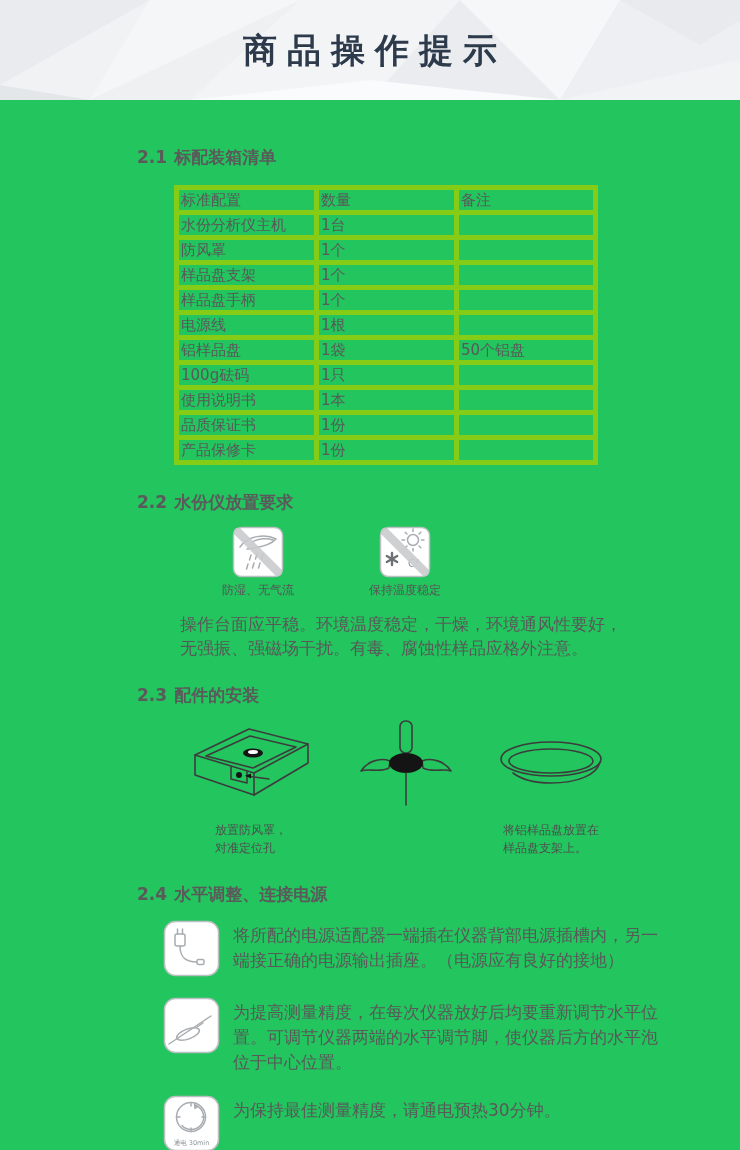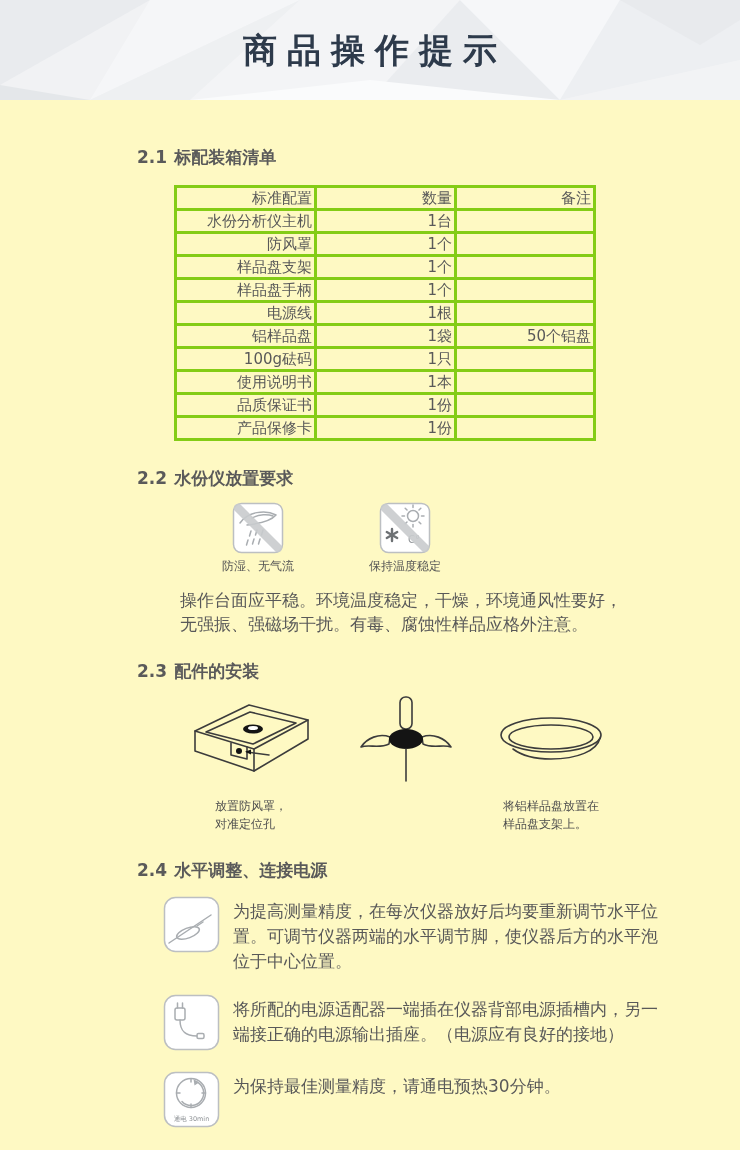--- a/index.html
+++ b/index.html
@@ -1,18 +1,18 @@
 <!DOCTYPE html>
 <html><head>
 <meta charset="utf-8">
 <style>
   html,body{margin:0;padding:0;background:#fff;}
   .page{
     width:740px;height:1150px;position:relative;overflow:hidden;
-    background:#fef9c3;color:#595959;
+    background:#22c55e;color:#595959;
     font-family:"DejaVu Sans","Liberation Sans",sans-serif;
   }
   
   .banner{position:relative;height:100px;overflow:hidden;}
   .banner svg{position:absolute;left:0;top:0;width:100%;height:100%;}
   .banner h1{
     position:relative;margin:0;height:100px;line-height:100px;
     text-align:center;font-size:34px;font-weight:bold;
     letter-spacing:10px;text-indent:10px;color:#2d3a4b;
   }
@@ -20,22 +20,22 @@
   .content{padding:46px 0 0 137px;font-size:17px;}
   .sec{margin:0;font-size:17px;font-weight:bold;color:#5a5a5a;}
   .sec .num{margin-right:7px;}
   .intro{margin:7px 0 0 31px;color:#595959;}
   
   table.pack{
     border-collapse:collapse;table-layout:fixed;
     margin:16px 0 0 37px;width:419px;
   }
   table.pack th,table.pack td{
-    border:3px solid #84cc16;font-weight:normal;font-size:15px;
-    color:#595959;text-align:right;height:20px;padding:0 2px;
+    border:5px solid #84cc16;font-weight:normal;font-size:15px;
+    color:#595959;text-align:left;height:20px;padding:0 2px;
     line-height:20px;overflow:hidden;white-space:nowrap;
   }
   
   .icon-row{display:flex;gap:75px;margin:12px 0 0 85px;}
   .icon-fig{display:flex;flex-direction:column;align-items:center;}
   .icon-fig .cap{margin-top:4px;font-size:12px;color:#555;white-space:nowrap;}
   .note{margin:13px 0 0 43px;line-height:24px;white-space:pre-line;}
   
   .steps-row{display:flex;gap:42px;margin:10px 0 0 50px;}
   .step{display:flex;flex-direction:column;align-items:center;}
@@ -245,40 +245,40 @@
       </div>
     </div>
 
     <h2 class="sec" style="margin-top:26px;"><span class="num">2.4</span><span>水平调整、连接电源</span></h2>
 
     <div class="pitems">
 
       <div class="pitem">
         <svg class="ficon" width="57" height="57" viewBox="0 0 57 57">
           <rect x="1.5" y="1.5" width="54" height="54" rx="11" fill="#fff" stroke="#bcbfc2" stroke-width="1.5"></rect>
-          <line class="stroke" stroke-width="1.2" x1="6" y1="47" x2="48" y2="19"></line>
-          <ellipse class="stroke" cx="25" cy="37" rx="12" ry="5" transform="rotate(-21 25 37)"></ellipse>
-          <line class="stroke" stroke-width="1.2" x1="34" y1="30" x2="40" y2="26"></line>
-        </svg>
-        <div class="ptext">为提高测量精度，在每次仪器放好后均要重新调节水平位
-置。可调节仪器两端的水平调节脚，使仪器后方的水平泡
-位于中心位置。</div>
-      </div>
-
-      <div class="pitem">
-        <svg class="ficon" width="57" height="57" viewBox="0 0 57 57">
-          <rect x="1.5" y="1.5" width="54" height="54" rx="11" fill="#fff" stroke="#bcbfc2" stroke-width="1.5"></rect>
           <rect class="stroke" x="12" y="14" width="10" height="12" rx="2"></rect>
           <line class="stroke" stroke-width="1.2" x1="14.5" y1="14" x2="14.5" y2="9"></line>
           <line class="stroke" stroke-width="1.2" x1="19.5" y1="14" x2="19.5" y2="9"></line>
           <path class="stroke" d="M17 26 C17 37 22 42 34 42"></path>
           <rect class="stroke" stroke-width="1.2" x="34" y="39.5" width="7" height="5" rx="1.5"></rect>
         </svg>
         <div class="ptext">将所配的电源适配器一端插在仪器背部电源插槽内，另一
 端接正确的电源输出插座。（电源应有良好的接地）</div>
+      </div>
+
+      <div class="pitem">
+        <svg class="ficon" width="57" height="57" viewBox="0 0 57 57">
+          <rect x="1.5" y="1.5" width="54" height="54" rx="11" fill="#fff" stroke="#bcbfc2" stroke-width="1.5"></rect>
+          <line class="stroke" stroke-width="1.2" x1="6" y1="47" x2="48" y2="19"></line>
+          <ellipse class="stroke" cx="25" cy="37" rx="12" ry="5" transform="rotate(-21 25 37)"></ellipse>
+          <line class="stroke" stroke-width="1.2" x1="34" y1="30" x2="40" y2="26"></line>
+        </svg>
+        <div class="ptext">为提高测量精度，在每次仪器放好后均要重新调节水平位
+置。可调节仪器两端的水平调节脚，使仪器后方的水平泡
+位于中心位置。</div>
       </div>
 
       <div class="pitem">
         <svg class="ficon" width="57" height="57" viewBox="0 0 57 57">
           <rect x="1.5" y="1.5" width="54" height="54" rx="11" fill="#fff" stroke="#bcbfc2" stroke-width="1.5"></rect>
           <circle class="stroke" stroke-width="1.2" cx="28" cy="22" r="14.5"></circle>
           <g class="stroke" stroke-width="1.1">
             <line x1="28" y1="8" x2="28" y2="11"></line>
               <line x1="28" y1="33" x2="28" y2="36.5"></line>
             <line x1="13.5" y1="22" x2="17" y2="22"></line>

